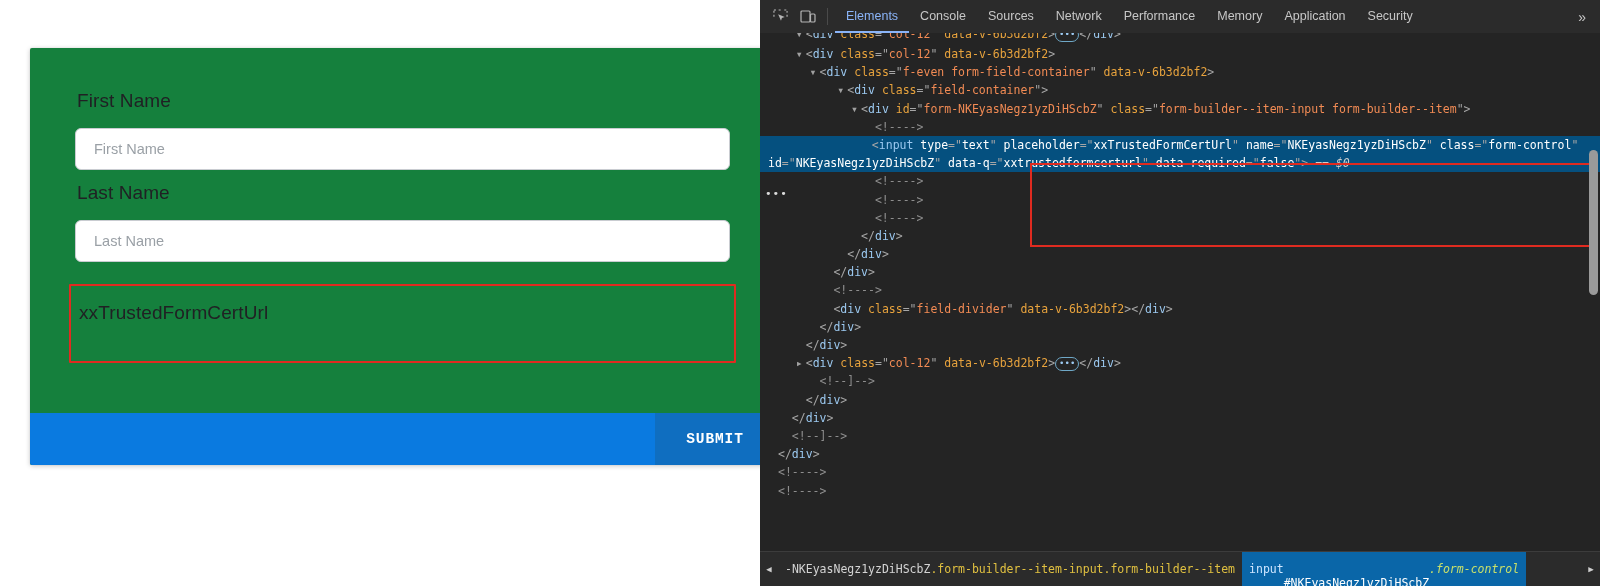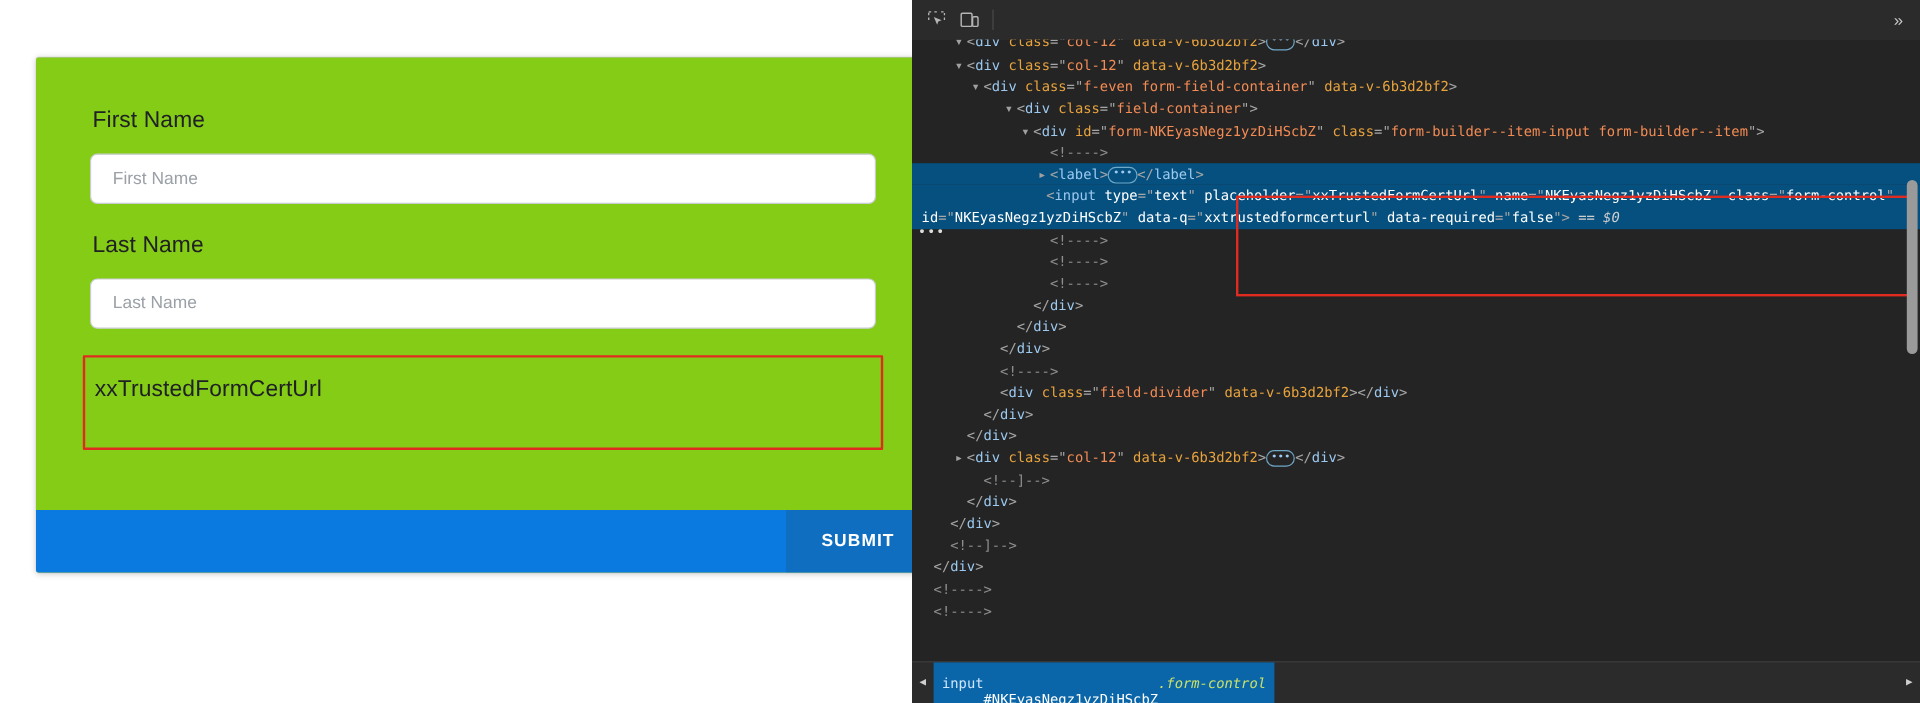--- a/index.html
+++ b/index.html
@@ -9,21 +9,21 @@
   }
   .screen{position:relative;width:1600px;height:586px;display:flex;}
 
   
   .page-pane{
     position:relative;width:760px;height:586px;background:#ffffff;
     overflow:hidden;
   }
   .form-card{
     position:absolute;left:30px;top:48px;width:745px;
-    background:#84cc16;
+    background:#15803d;
     box-shadow:0 1px 5px rgba(0,0,0,.22), 0 0 1px rgba(0,0,0,.18);
     border-radius:2px;
   }
   .card-body{padding:40px 45px 28px 45px;}
   .field-block{margin-bottom:10px;}
   .field-label{
     font-size:19px;color:#202124;line-height:26px;margin:0 0 14px 2px;
     font-weight:400;letter-spacing:.1px;
   }
   .text-input{
@@ -39,21 +39,21 @@
   }
   .highlight-box .field-label{margin-bottom:13px;}
   .submit-bar{
     display:flex;justify-content:flex-end;align-items:stretch;
     height:52px;background:#0a7ae0;margin-top:22px;border-radius:0 0 2px 2px;
     overflow:hidden;
   }
   .submit-button{
     width:120px;background:#0f6ec0;color:#ffffff;border:0;
     font-size:14.5px;font-weight:700;letter-spacing:.9px;
-    font-family:Liberation Sans, sans-serif;cursor:pointer;
+    font-family:Liberation Mono, monospace;cursor:pointer;
   }
 
   
   .devtools{
     position:relative;width:840px;height:586px;background:#242424;
     color:#d4d4d4;font-size:12px;
   }
   .dt-toolbar{
     height:33px;display:flex;align-items:center;background:#2b2b2b;
     border-bottom:1px solid #3c3c3c;padding-left:6px;position:relative;
@@ -139,21 +139,21 @@
 
   <div class="page-pane">
     <div class="form-card">
       <div class="card-body">
 
         <div class="field-block">
           <div class="field-label">First Name</div>
           <input class="text-input" type="text" placeholder="First Name" style="">
         </div>
 
-        <div class="field-block" style="margin-top:22px;">
+        <div class="field-block" style="margin-top:10px;">
           <div class="field-label">Last Name</div>
           <input class="text-input" type="text" placeholder="Last Name" style="">
         </div>
 
         <div class="highlight-box">
           <div class="field-label">xxTrustedFormCertUrl</div>
         </div>
 
       </div>
 
@@ -173,35 +173,44 @@
         </svg>
       </div>
       <div class="tb-icon">
         <svg width="16" height="15" viewBox="0 0 16 15">
           <rect x="1" y="2" width="9" height="11" rx="1" stroke="#b5b5b5" stroke-width="1.2" fill="none"></rect>
           <rect x="10.5" y="5" width="4.5" height="8" rx="1" stroke="#b5b5b5" stroke-width="1.2" fill="none"></rect>
         </svg>
       </div>
       <div class="tb-sep"></div>
 
+      <div class="dt-tabs">
+        <div class="dt-tab active">Elements</div>
+        <div class="dt-tab">Console</div>
+        <div class="dt-tab">Sources</div>
+        <div class="dt-tab">Network</div>
+        <div class="dt-tab">Performance</div>
+        <div class="dt-tab">Memory</div>
+        <div class="dt-tab">Application</div>
+        <div class="dt-tab">Security</div>
+      </div>
       <div class="dt-more">»</div>
     </div>
 
     <div class="dt-tree" id="tree">
         <div style="position: absolute; left: 0px; right: 0px; top: 148px; height: 57px; background: rgb(5, 80, 127); z-index: -1;"></div>
         <div class="clip-top">
           <div class="row" style="margin-top:-8px;">    <span class="tri open"></span><span class="tok-punct">&lt;</span><span class="tok-tag">div</span> <span class="tok-attr">class</span><span class="tok-punct">="</span><span class="tok-val">col-12</span><span class="tok-punct">"</span> <span class="tok-attr">data-v-6b3d2bf2</span><span class="tok-punct">&gt;</span><span class="ellipsis-badge">•••</span><span class="tok-punct">&lt;/</span><span class="tok-tag">div</span><span class="tok-punct">&gt;</span></div>
         </div>
         <div style="padding-top: 12px;">
           <div class="row">    <span class="tri open"></span><span class="tok-punct">&lt;</span><span class="tok-tag">div</span> <span class="tok-attr">class</span><span class="tok-punct">="</span><span class="tok-val">col-12</span><span class="tok-punct">"</span> <span class="tok-attr">data-v-6b3d2bf2</span><span class="tok-punct">&gt;</span></div>
           <div class="row">      <span class="tri open"></span><span class="tok-punct">&lt;</span><span class="tok-tag">div</span> <span class="tok-attr">class</span><span class="tok-punct">="</span><span class="tok-val">f-even form-field-container</span><span class="tok-punct">"</span> <span class="tok-attr">data-v-6b3d2bf2</span><span class="tok-punct">&gt;</span></div>
           <div class="row">          <span class="tri open"></span><span class="tok-punct">&lt;</span><span class="tok-tag">div</span> <span class="tok-attr">class</span><span class="tok-punct">="</span><span class="tok-val">field-container</span><span class="tok-punct">"</span><span class="tok-punct">&gt;</span></div>
           <div class="row" style="height: auto; white-space: pre-wrap;">            <span class="tri open"></span><span class="tok-punct">&lt;</span><span class="tok-tag">div</span> <span class="tok-attr">id</span><span class="tok-punct">="</span><span class="tok-val">form-NKEyasNegz1yzDiHScbZ</span><span class="tok-punct">"</span> <span class="tok-attr">class</span><span class="tok-punct">="</span><span class="tok-val">form-builder--item-input form-builder--item</span><span class="tok-punct">"</span><span class="tok-punct">&gt;</span></div>
           <div class="row">              <span class="tri blank"></span><span class="tok-comment">&lt;!----&gt;</span></div>
-          <div class="row sel">              <span class="tri closed"></span><span class="tok-punct">&lt;</span><span class="tok-tag">label</span><span class="tok-punct">&gt;</span><span class="ellipsis-badge">•••</span><span class="tok-punct">&lt;/</span><span class="tok-tag">label</span><span class="tok-punct">&gt;</span></div>
           <div class="row selwrap" style="padding-left: 0px; text-indent: 0px;"><span style="display:block;padding-left:8px;">               <span class="tok-punct">&lt;</span><span class="tok-tag">input</span> <span class="tok-sel-attr">type</span><span class="tok-punct">="</span><span class="tok-sel-val">text</span><span class="tok-punct">"</span> <span class="tok-sel-attr">placeholder</span><span class="tok-punct">="</span><span class="tok-sel-val">xxTrustedFormCertUrl</span><span class="tok-punct">"</span> <span class="tok-sel-attr">name</span><span class="tok-punct">="</span><span class="tok-sel-val">NKEyasNegz1yzDiHScbZ</span><span class="tok-punct">"</span> <span class="tok-sel-attr">class</span><span class="tok-punct">="</span><span class="tok-sel-val">form-control</span><span class="tok-punct">"</span> <span class="tok-sel-attr">id</span><span class="tok-punct">="</span><span class="tok-sel-val">NKEyasNegz1yzDiHScbZ</span><span class="tok-punct">"</span> <span class="tok-sel-attr">data-q</span><span class="tok-punct">="</span><span class="tok-sel-val">xxtrustedformcerturl</span><span class="tok-punct">"</span> <span class="tok-sel-attr">data-required</span><span class="tok-punct">="</span><span class="tok-sel-val">false</span><span class="tok-punct">"</span><span class="tok-punct">&gt;</span> <span class="tok-dollar">== $0</span></span></div>
           <div class="row">              <span class="tri blank"></span><span class="tok-comment">&lt;!----&gt;</span></div>
           <div class="row">              <span class="tri blank"></span><span class="tok-comment">&lt;!----&gt;</span></div>
           <div class="row">              <span class="tri blank"></span><span class="tok-comment">&lt;!----&gt;</span></div>
           <div class="row">            <span class="tri blank"></span><span class="tok-punct">&lt;/</span><span class="tok-tag">div</span><span class="tok-punct">&gt;</span></div>
           <div class="row">          <span class="tri blank"></span><span class="tok-punct">&lt;/</span><span class="tok-tag">div</span><span class="tok-punct">&gt;</span></div>
           <div class="row">        <span class="tri blank"></span><span class="tok-punct">&lt;/</span><span class="tok-tag">div</span><span class="tok-punct">&gt;</span></div>
           <div class="row">        <span class="tri blank"></span><span class="tok-comment">&lt;!----&gt;</span></div>
           <div class="row">        <span class="tri blank"></span><span class="tok-punct">&lt;</span><span class="tok-tag">div</span> <span class="tok-attr">class</span><span class="tok-punct">="</span><span class="tok-val">field-divider</span><span class="tok-punct">"</span> <span class="tok-attr">data-v-6b3d2bf2</span><span class="tok-punct">&gt;</span><span class="tok-punct">&lt;/</span><span class="tok-tag">div</span><span class="tok-punct">&gt;</span></div>
           <div class="row">      <span class="tri blank"></span><span class="tok-punct">&lt;/</span><span class="tok-tag">div</span><span class="tok-punct">&gt;</span></div>
@@ -216,20 +225,25 @@
           <div class="row"><span class="tri blank"></span><span class="tok-comment">&lt;!----&gt;</span></div>
         </div>
         <div class="hl-rect" style="left: 270px; top: 130px; width: 562px; height: 80px;"></div>
         <div style="position: absolute; left: 5px; top: 152px; color: rgb(220, 220, 220); font-size: 11px; letter-spacing: 1px; font-family: &quot;DejaVu Sans Mono&quot;, monospace;">•••</div>
       </div>
 
     <div class="dt-scroll"></div>
 
     <div class="dt-breadcrumb">
       <div class="bc-arrow">◀</div>
+      <div class="bc-item">
+        <span class="bc-id">-NKEyasNegz1yzDiHScbZ</span>
+          <span class="bc-cls">.form-builder--item-input</span>
+          <span class="bc-cls">.form-builder--item</span>
+      </div>
       <div class="bc-item active">
         <span class="bc-tag">input</span>
           <span class="bc-id">#NKEyasNegz1yzDiHScbZ</span>
           <span class="bc-cls">.form-control</span>
       </div>
       <div class="bc-arrow bc-right">▶</div>
     </div>
 
   </div>
 </div>

